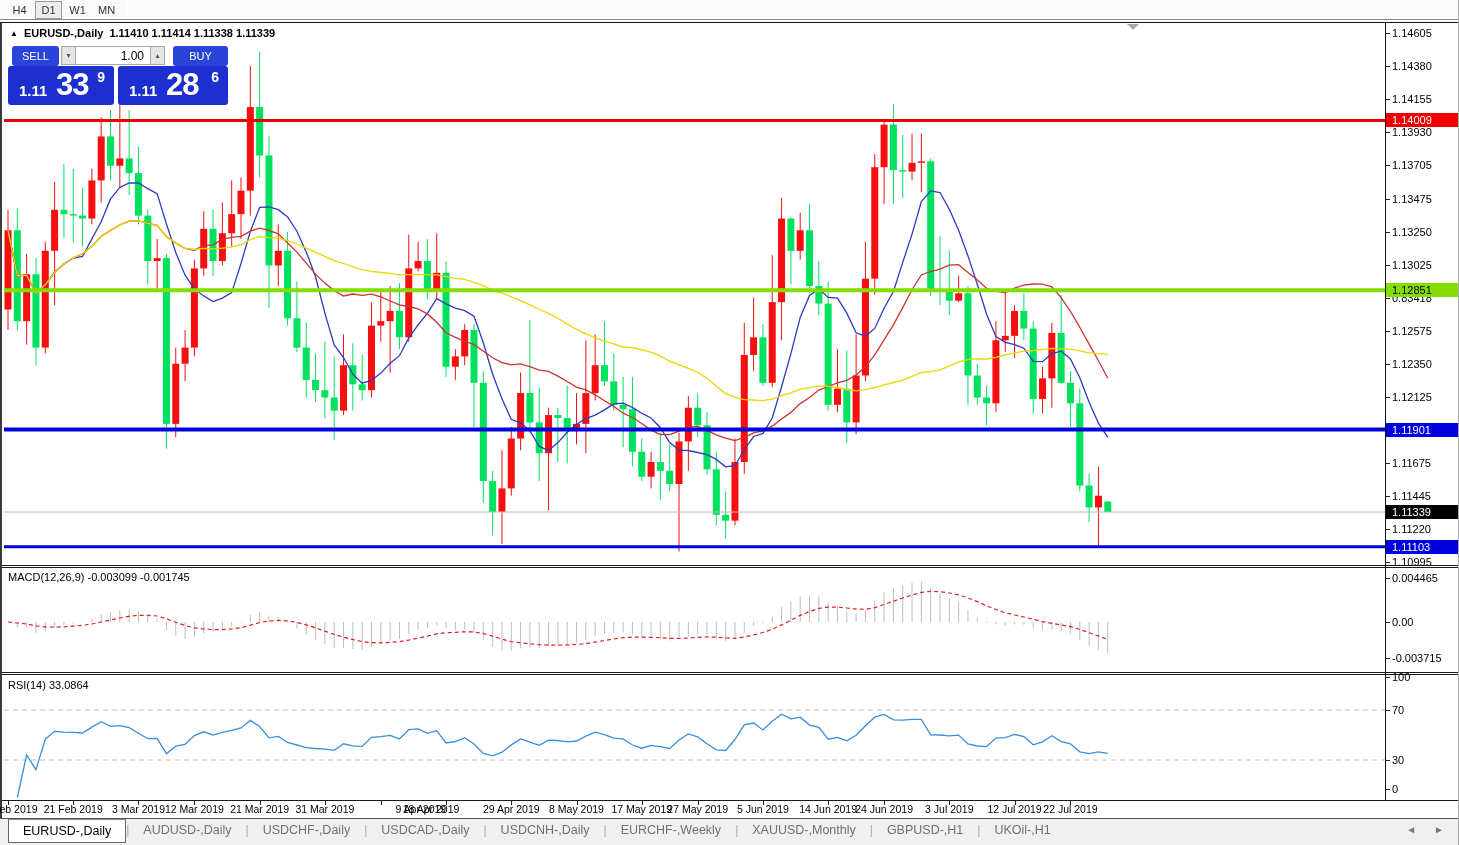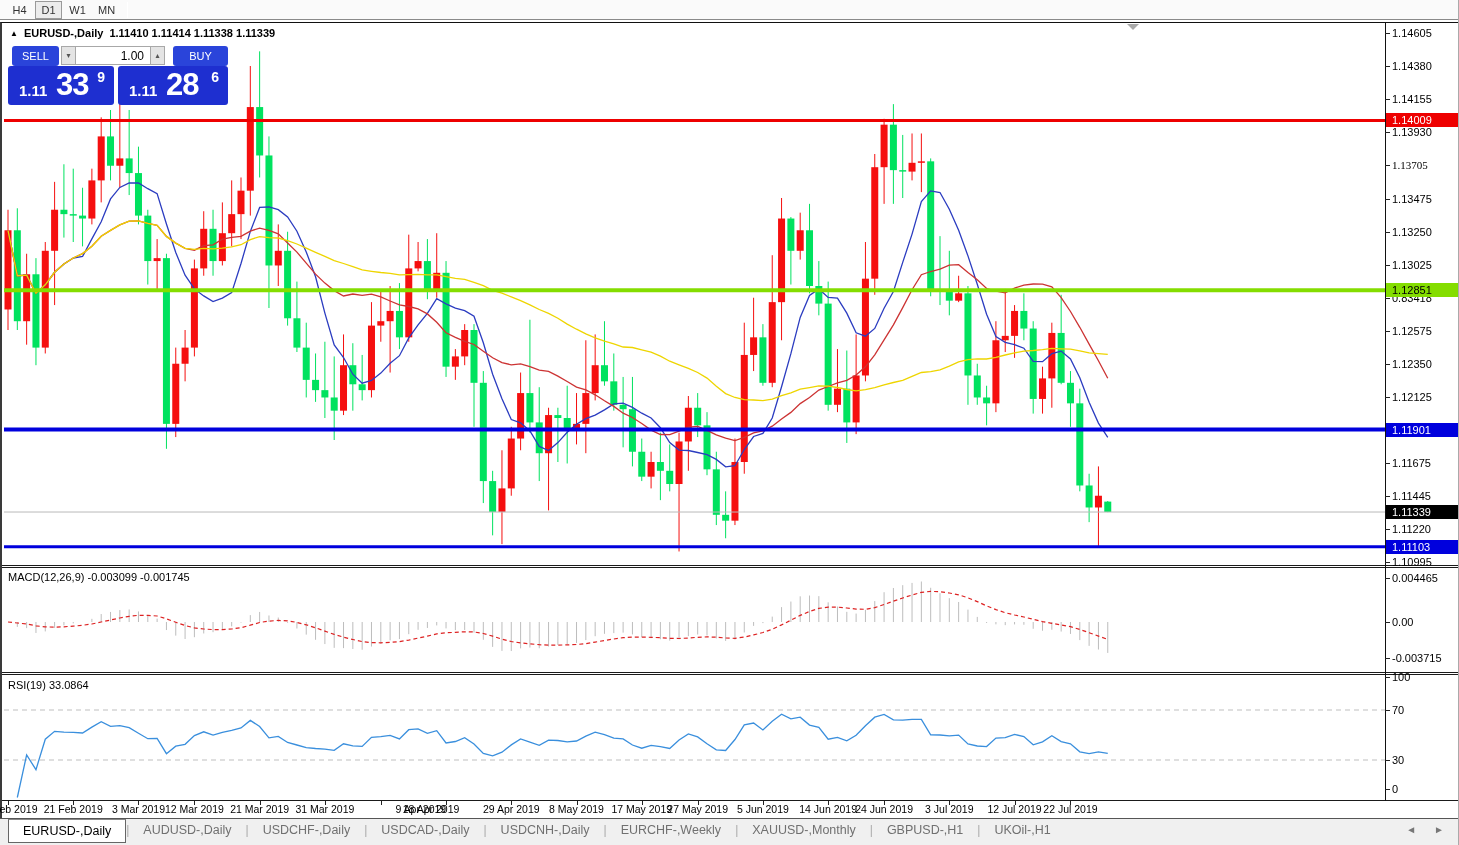--- a/index.html
+++ b/index.html
@@ -470,33 +470,33 @@
       <span class="px-sup">9</span>
     </div>
     <div id="pxBuy" class="px-box" style="background: rgb(30, 47, 208);">
       <span class="px-small">1.11</span>
       <span class="px-big">28</span>
       <span class="px-sup">6</span>
     </div>
   </div>
 
   <div class="ind-label" style="top:571px">MACD(12,26,9) -0.003099 -0.001745</div>
-  <div class="ind-label" style="top:679px">RSI(19) 33.0864</div>
+  <div class="ind-label" style="top:679px">RSI(14) 33.0864</div>
 
   <div id="overlay">
       <div class="ax-tick" style="top: 33px;"></div>
       <div class="ax-label" style="top: 26px;">1.14605</div>
       <div class="ax-tick" style="top: 66.0007px;"></div>
       <div class="ax-label" style="top: 59.0007px;">1.14380</div>
       <div class="ax-tick" style="top: 99.0015px;"></div>
       <div class="ax-label" style="top: 92.0015px;">1.14155</div>
       <div class="ax-tick" style="top: 132.002px;"></div>
       <div class="ax-label" style="top: 125.002px;">1.13930</div>
       <div class="ax-tick" style="top: 165.003px;"></div>
-      <div class="ax-label" style="top: 158.003px; font-family: Liberation Serif, serif;">1.13705</div>
+      <div class="ax-label" style="top: 158.003px;">1.13705</div>
       <div class="ax-tick" style="top: 198.737px;"></div>
       <div class="ax-label" style="top: 191.737px;">1.13475</div>
       <div class="ax-tick" style="top: 231.738px;"></div>
       <div class="ax-label" style="top: 224.738px;">1.13250</div>
       <div class="ax-tick" style="top: 264.739px;"></div>
       <div class="ax-label" style="top: 257.739px;">1.13025</div>
       <div class="ax-tick" style="top: 297.739px;"></div>
       <div class="ax-label" style="top: 290.739px;">0.83418</div>
       <div class="ax-tick" style="top: 330.74px;"></div>
       <div class="ax-label" style="top: 323.74px;">1.12575</div>

